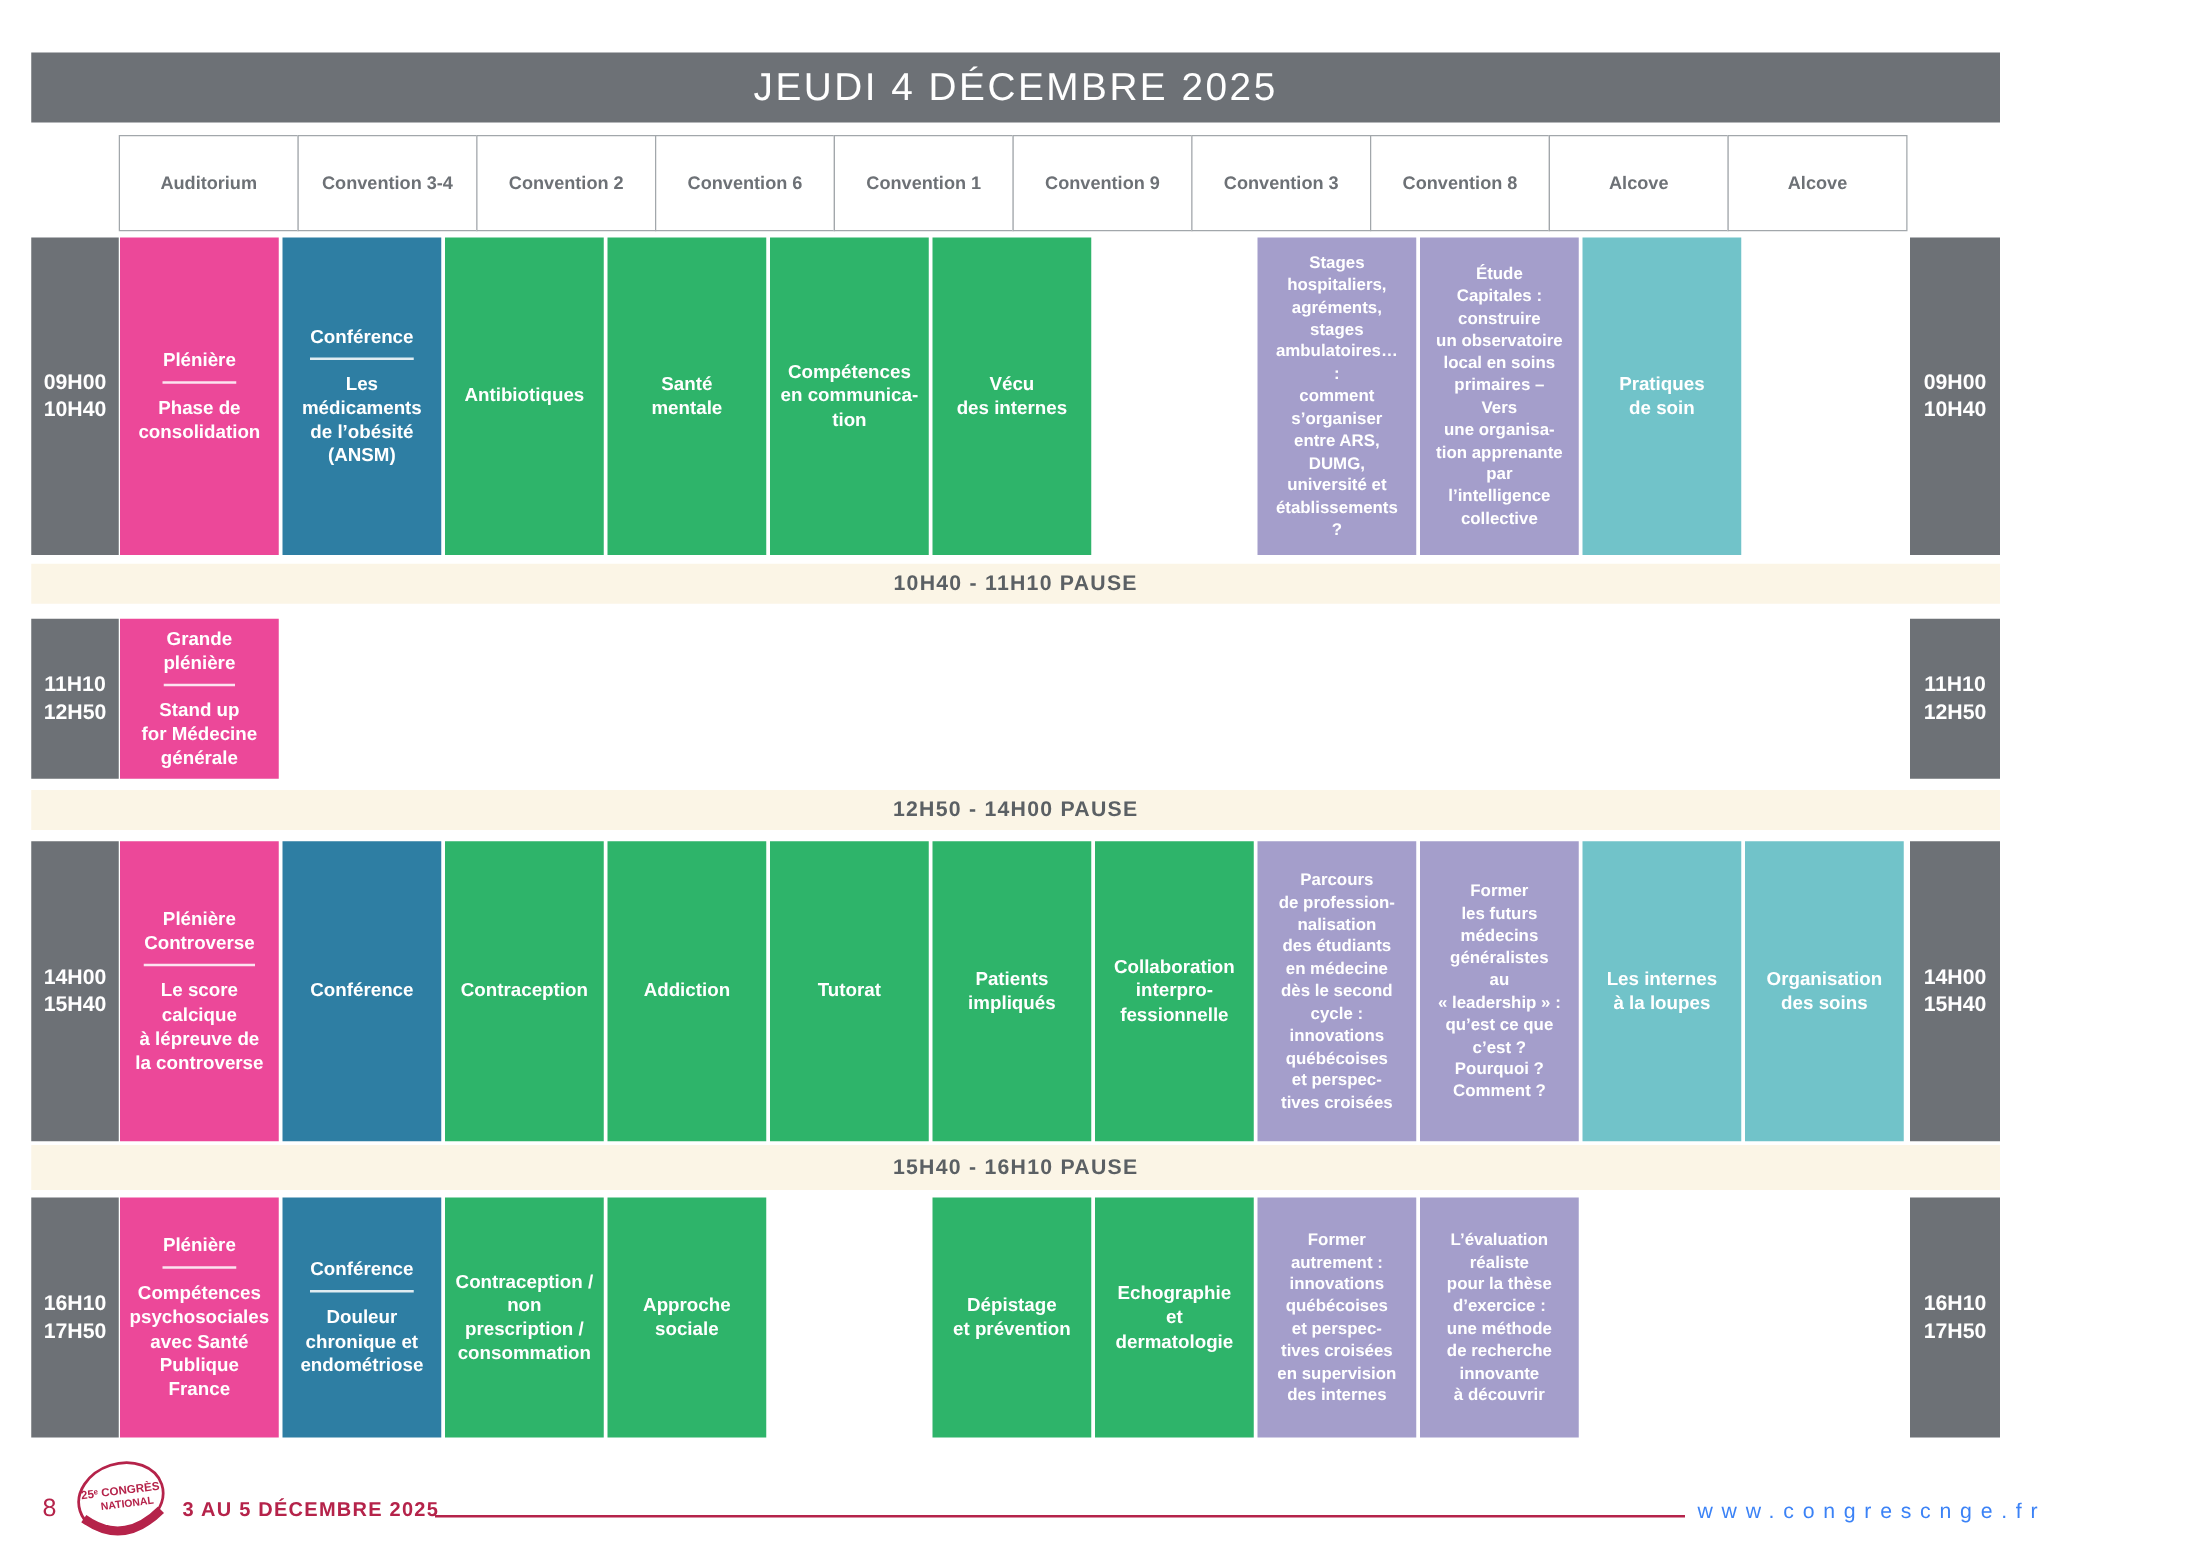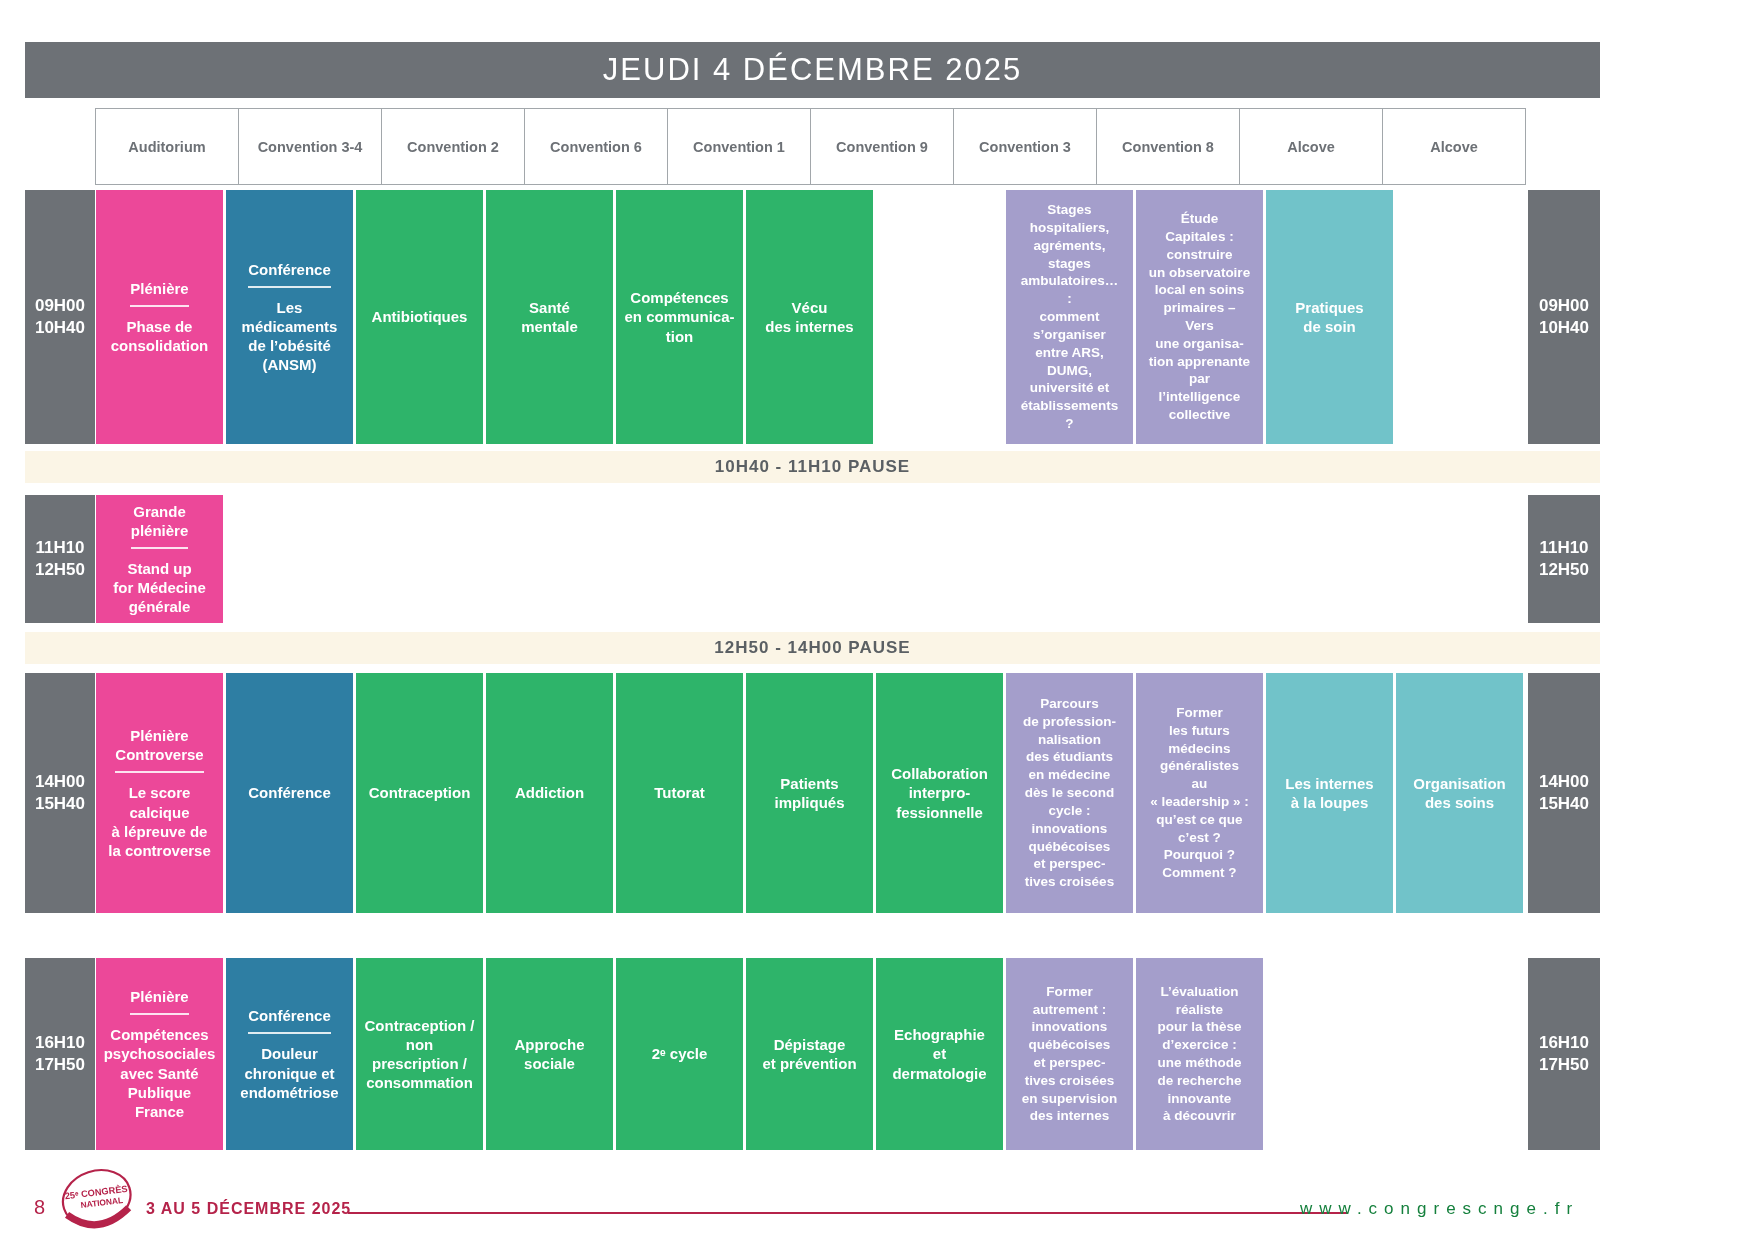--- a/index.html
+++ b/index.html
@@ -63,21 +63,21 @@
   .pagenum{position:absolute;color:#b5234a;font-size:20px;}
   .pagenum.left{left:34px;top:1196px;}
   .pagenum.right{left:1712px;top:1196px;}
   .logo{position:absolute;left:60px;top:1162px;width:74px;height:74px;}
   .footer-date{
     position:absolute;left:146px;top:1200px;color:#b5234a;
     font-weight:bold;font-size:16px;letter-spacing:1px;
   }
   .footer-line{position:absolute;left:348px;top:1212px;width:1000px;height:2px;background:#b5234a;}
   .footer-url{
-    position:absolute;left:1300px;top:1199px;color:#15803d;
+    position:absolute;left:1358px;top:1199px;color:#3b82f6;
     font-size:17px;letter-spacing:7px;
   }
 </style>
 </head>
 <body>
 
 <div class="page">
 
   <div class="titlebar">
     <span>JEUDI 4 DÉCEMBRE 2025</span>
@@ -214,20 +214,23 @@
 Pourquoi ?
 Comment ?</div>
     <div class="cell teal c9">Les internes
 à la loupes</div>
     <div class="cell teal c10">Organisation
 des soins</div>
     <div class="timebox right">14H00
 15H40</div>
   </div>
 
+  <div class="pause p3">
+    <span class="pause-label">15H40 -  16H10 PAUSE</span>
+  </div>
 
   <div class="row r4">
     <div class="timebox left">16H10
 17H50</div>
     <div class="cell crimson c0">
       <span class="head">Plénière</span>
       <div class="body">Compétences
 psychosociales
 avec Santé
 Publique
@@ -238,21 +241,20 @@
       <div class="body">Douleur
 chronique et
 endométriose</div>
     </div>
     <div class="cell green c2">Contraception /
 non
 prescription /
 consommation</div>
     <div class="cell green c3">Approche
 sociale</div>
-    <div class="cell green c4">2ᵉ cycle</div>
     <div class="cell green c5">Dépistage
 et prévention</div>
     <div class="cell green c6">Echographie
 et
 dermatologie</div>
     <div class="cell purple c7">Former
 autrement :
 innovations
 québécoises
 et perspec-

